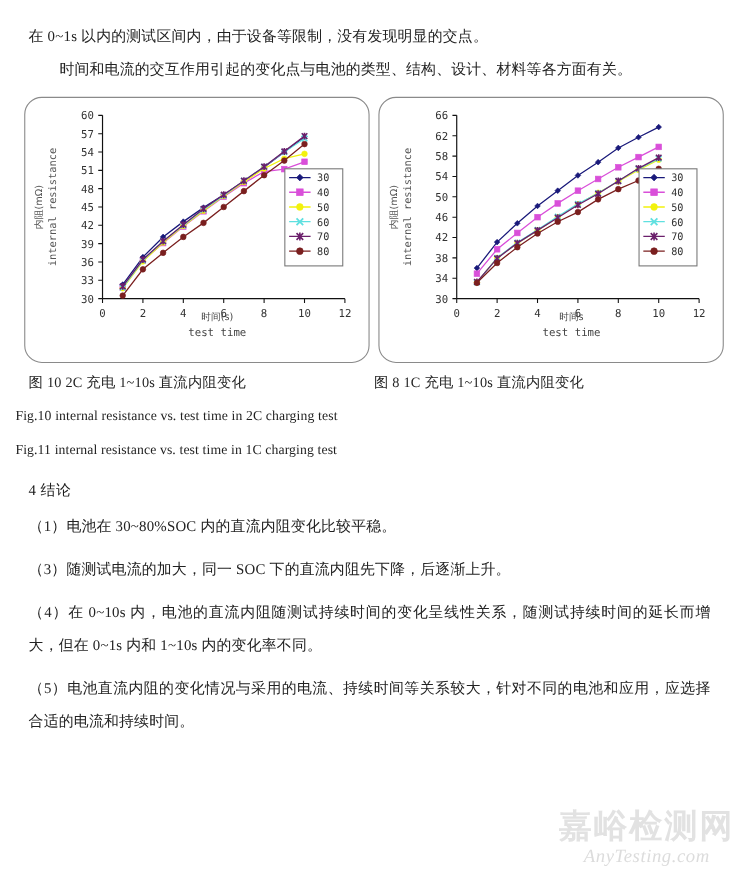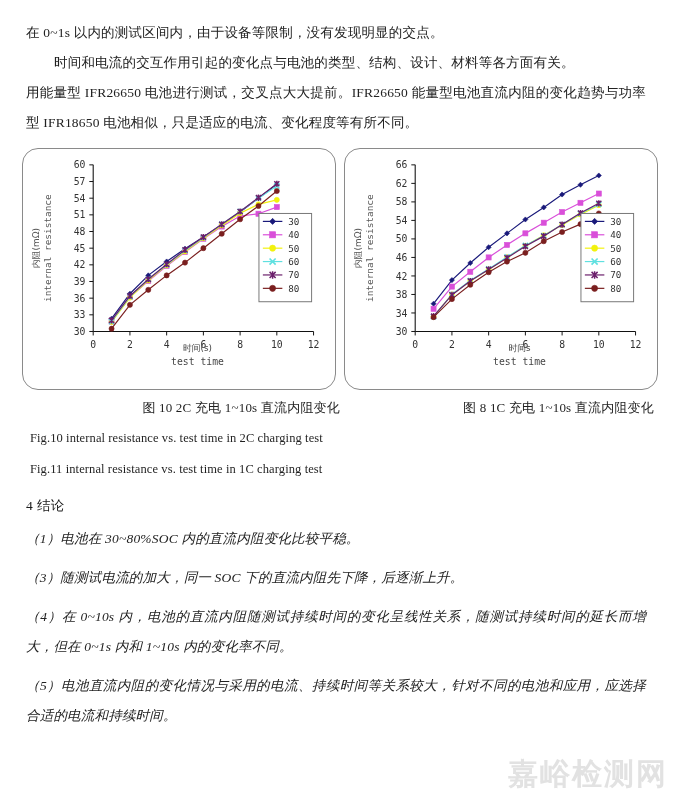--- a/index.html
+++ b/index.html
@@ -49,42 +49,42 @@
   .chart-svg { display: block; width: 100%; height: 100%; }
 
   
   .cap-row {
     display: flex;
     margin-top: 9px;
     padding: 0 26px;
   }
   .cap {
     flex: 1 1 0;
-    text-align: right;
+    text-align: left;
     font-size: 13px;
     color: #1f1f1f;
     letter-spacing: 0.2px;
   }
   .cap-en {
     font-size: 12.5px;
-    padding: 0 30px;
+    padding: 0 14px;
     margin-top: 14px;
     color: #1f1f1f;
     letter-spacing: 0.1px;
   }
   .cap-en + .cap-en { margin-top: 16px; }
 
   .sec-head {
     font-size: 13.5px;
     padding: 0 26px;
     margin-top: 20px;
     letter-spacing: 0.4px;
   }
   .concl { margin-top: 4px; }
-  .concl .para { margin-top: 9px; font-style: italic; }
+  .concl .para { margin-top: 9px; }
 
   
   .watermark {
     position: absolute;
     right: 12px;
     bottom: 18px;
     text-align: center;
     pointer-events: none;
     user-select: none;
   }
@@ -106,21 +106,20 @@
   }
 </style>
 </head>
 <body>
 
 <div class="page">
 
   <div class="top-block">
     <p class="para">在 0~1s 以内的测试区间内，由于设备等限制，没有发现明显的交点。</p>
     <p class="para indent">时间和电流的交互作用引起的变化点与电池的类型、结构、设计、材料等各方面有关。</p>
-    <p class="para">用能量型 IFR26650 电池进行测试，交叉点大大提前。IFR26650 能量型电池直流内阻的变化趋势与功率型 IFR18650 电池相似，只是适应的电流、变化程度等有所不同。</p>
   </div>
 
   <div class="figure-row">
     <div class="chart-frame">
       <div class="chart-inner">
         <svg class="chart-svg" id="chart0" viewBox="0 0 320 242" preserveAspectRatio="none">
             <g>
               <line x1="72" y1="16" x2="72" y2="184" stroke="#111" stroke-width="1.1"></line>
               <line x1="72" y1="184" x2="298" y2="184" stroke="#111" stroke-width="1.1"></line>
               <line x1="72" y1="184" x2="68" y2="184" stroke="#111" stroke-width="1"></line>
@@ -427,15 +426,16 @@
 
   <div class="concl">
     <p class="para">（1）电池在 30~80%SOC 内的直流内阻变化比较平稳。</p>
     <p class="para">（3）随测试电流的加大，同一 SOC 下的直流内阻先下降，后逐渐上升。</p>
     <p class="para">（4）在 0~10s 内，电池的直流内阻随测试持续时间的变化呈线性关系，随测试持续时间的延长而增大，但在 0~1s 内和 1~10s 内的变化率不同。</p>
     <p class="para">（5）电池直流内阻的变化情况与采用的电流、持续时间等关系较大，针对不同的电池和应用，应选择合适的电流和持续时间。</p>
   </div>
 
   <div class="watermark">
     <div class="wm-cn">嘉峪检测网</div>
+    <div class="wm-en">AnyTesting.com</div>
   </div>
 
 </div>
 
 </body></html>

